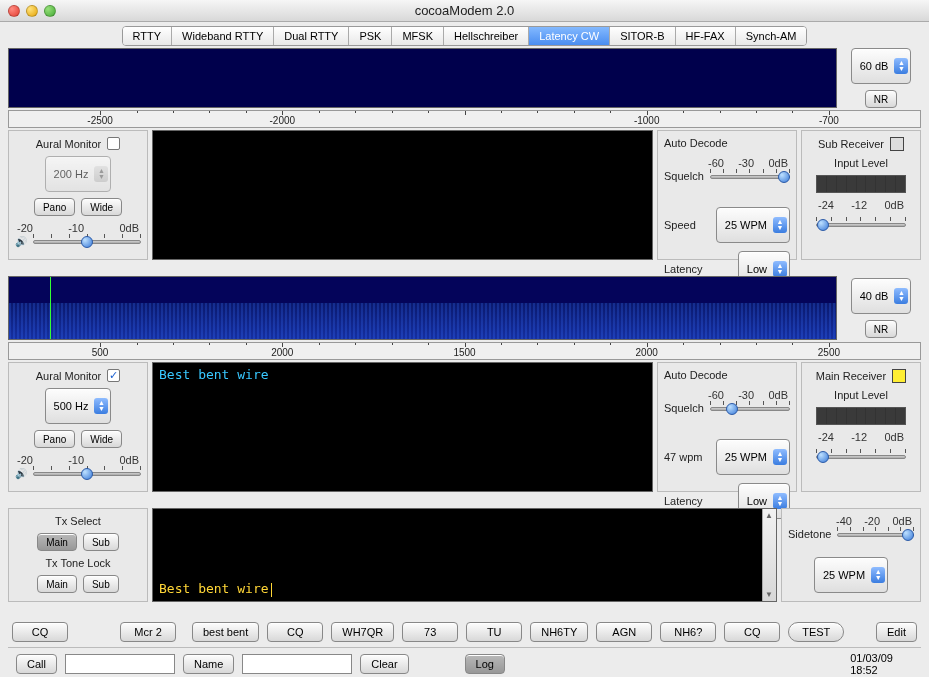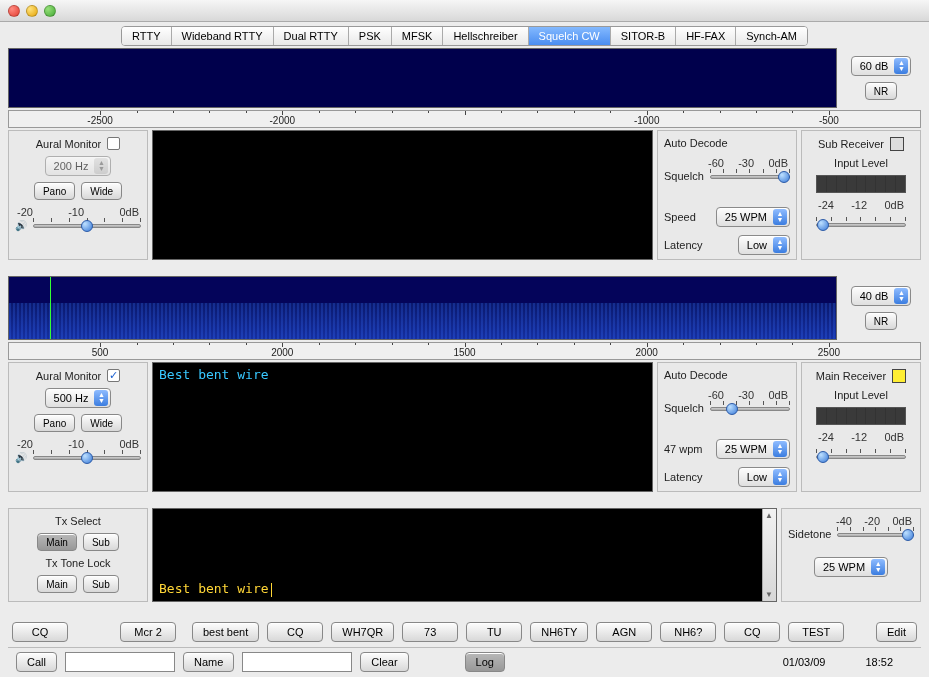--- a/index.html
+++ b/index.html
@@ -21,21 +21,21 @@
 .waterfall { flex: 1; height: 60px; background: #00004c; border: 1px solid #666; }
 .waterfall2 { flex: 1; height: 64px; background: #04045a; border: 1px solid #666; position: relative; overflow: hidden; }
 .noise { position: absolute; left: 0; right: 0; bottom: 0; height: 36px; background:
   repeating-linear-gradient(90deg, rgba(40,80,200,0.35) 0 2px, rgba(10,20,100,0.2) 2px 4px),
   linear-gradient(#0a1a70, #1836b0); }
 .vline { position: absolute; top: 0; bottom: 0; width: 1px; background: #35ff35; }
 .right-mini { width: 80px; display: flex; flex-direction: column; align-items: center; justify-content: center; gap: 6px; }
 .ruler { height: 18px; background: #f0f0f0; border: 1px solid #999; position: relative; margin-bottom: 2px; }
 .ruler .tick { position: absolute; top: 0; width: 1px; height: 4px; background: #444; }
 .ruler .lbl { position: absolute; top: 4px; font-size: 10px; color: #222; transform: translateX(-50%); }
-.aqua-select { display: inline-flex; align-items: center; background: linear-gradient(#fdfdfd, #dfdfdf); border: 1px solid #8a8a8a; border-radius: 4px; padding: 1px 2px 1px 8px; height: 20px; box-shadow: inset 0 1px 0 #fff; }
+.aqua-select { display: inline-flex; align-items: center; background: linear-gradient(#fdfdfd, #dfdfdf); border: 1px solid #8a8a8a; border-radius: 4px; padding: 1px 2px 1px 8px; height: 36px; box-shadow: inset 0 1px 0 #fff; }
 .aqua-select .arrows { margin-left: 6px; width: 14px; height: 16px; background: linear-gradient(#8fbcff, #3b7de0); border-radius: 3px; display: flex; flex-direction: column; align-items: center; justify-content: center; color: #fff; font-size: 7px; line-height: 6px; }
 .aqua-btn { display: inline-flex; align-items: center; justify-content: center; background: linear-gradient(#fdfdfd, #d8d8d8); border: 1px solid #888; border-radius: 4px; padding: 2px 10px; height: 20px; box-shadow: inset 0 1px 0 #fff; }
 .aqua-btn.small { padding: 2px 8px; font-size: 10px; height: 18px; }
 .aqua-btn.dark { background: linear-gradient(#b8b8b8, #989898); }
 .section { display: flex; gap: 4px; margin-bottom: 16px; justify-content: center; }
 .col-left { width: 140px; background: #e9e9e9; border: 1px solid #bbb; padding: 6px; display: flex; flex-direction: column; gap: 6px; align-items: center; }
 .col-mid { flex: 1; background: #000; border: 1px solid #666; position: relative; color: #fff; padding: 4px 6px; }
 .col-decode { width: 140px; background: #e9e9e9; border: 1px solid #bbb; padding: 6px; display: flex; flex-direction: column; gap: 8px; }
 .col-rx { width: 120px; background: #e9e9e9; border: 1px solid #bbb; padding: 6px; display: flex; flex-direction: column; align-items: center; gap: 6px; }
 .row-inline { display: flex; gap: 6px; align-items: center; }
@@ -55,47 +55,48 @@
 .swatch { width: 14px; height: 14px; border: 1px solid #444; }
 .tx-area { height: 94px; }
 .tx-area .col-mid { color: #ffd637; display: flex; flex-direction: column; justify-content: flex-end; }
 .scroll-hint { position: absolute; right: 0; top: 0; bottom: 0; width: 14px; background: linear-gradient(#f2f2f2,#d7d7d7); border-left: 1px solid #aaa; }
 .scroll-hint::before { content: "▲"; position: absolute; top: 2px; left: 2px; font-size: 8px; color: #666; }
 .scroll-hint::after { content: "▼"; position: absolute; bottom: 2px; left: 2px; font-size: 8px; color: #666; }
 .macro-row { display: flex; gap: 10px; padding: 4px 4px; align-items: center; }
 .macro-group { display: flex; gap: 8px; }
 .status { display: flex; align-items: center; gap: 8px; padding: 4px 8px; border-top: 1px solid #bbb; margin-top: 1px; justify-content: center; }
 .text-input { background: #fff; border: 1px solid #888; height: 20px; width: 110px; }
-.status .time { margin-left: auto; display: flex; gap: 40px; padding-right: 20px; }
+.status .time { margin-left: auto; display: flex; padding-right: 20px; flex-direction: column; }
 .speaker-icon { font-size: 10px; color: #555; }
 .divider { height: 1px; background: #bbb; margin: 2px 0 6px; }
 .cursor { display: inline-block; width: 1px; height: 14px; background: #ffd637; vertical-align: middle; margin-left: 2px; }
 .decoded-text { color: #38c8ff; font-family: Monaco, monospace; font-size: 13px; }
 .tx-text { color: #ffd637; font-family: Monaco, monospace; font-size: 13px; }
 </style>
 </head>
 <body>
 
 <div class="titlebar">
   <div class="win-btns">
     <div class="win-btn wb-red"></div>
     <div class="win-btn wb-yel"></div>
     <div class="win-btn wb-grn"></div>
   </div>
+  <div class="title">cocoaModem 2.0</div>
 </div>
 
 <div class="tabs-row">
   <div class="tabs" id="tabs">
       <div class="tab">RTTY</div>
       <div class="tab">Wideband RTTY</div>
       <div class="tab">Dual RTTY</div>
       <div class="tab">PSK</div>
       <div class="tab">MFSK</div>
       <div class="tab">Hellschreiber</div>
-      <div class="tab active">Squelch CW</div>
+      <div class="tab active">Latency CW</div>
       <div class="tab">SITOR-B</div>
       <div class="tab">HF-FAX</div>
       <div class="tab">Synch-AM</div>
     </div>
 </div>
 
 <div class="main">
 
   <div class="panel-row">
     <div class="waterfall"></div>
@@ -126,21 +127,21 @@
       <div class="tick" style="height: 2px; left: 58%;"></div>
       <div class="tick" style="height: 2px; left: 62%;"></div>
       <div class="tick" style="height: 2px; left: 66%;"></div>
       <div class="tick" style="left: 70%;"></div>
       <div class="lbl" style="left: 70%;">-1000</div>
       <div class="tick" style="height: 2px; left: 74%;"></div>
       <div class="tick" style="height: 2px; left: 78%;"></div>
       <div class="tick" style="height: 2px; left: 82%;"></div>
       <div class="tick" style="height: 2px; left: 86%;"></div>
       <div class="tick" style="left: 90%;"></div>
-      <div class="lbl" style="left: 90%;">-500</div>
+      <div class="lbl" style="left: 90%;">-700</div>
     </div>
 
   <div class="section" style="height:130px">
     <div class="col-left">
       <div class="row-inline">
           <span class="label">Aural Monitor</span>
         <span class="checkbox"></span>
         </div>
       <div class="aqua-select" style="opacity:0.6">
           <span>200 Hz</span>
@@ -474,21 +475,21 @@
     <div class="macro-group" id="macros-mid" style="margin-left:6px">
         <div class="aqua-btn" style="min-width: 56px;">best bent</div>
         <div class="aqua-btn" style="min-width: 56px;">CQ</div>
         <div class="aqua-btn" style="min-width: 56px;">WH7QR</div>
         <div class="aqua-btn" style="min-width: 56px;">73</div>
         <div class="aqua-btn" style="min-width: 56px;">TU</div>
         <div class="aqua-btn" style="min-width: 56px;">NH6TY</div>
         <div class="aqua-btn" style="min-width: 56px;">AGN</div>
         <div class="aqua-btn" style="min-width: 56px;">NH6?</div>
         <div class="aqua-btn" style="min-width: 56px;">CQ</div>
-        <div class="aqua-btn" style="min-width: 56px;">TEST</div>
+        <div class="aqua-btn" style="min-width: 56px; border-radius: 10px;">TEST</div>
       </div>
     <div style="flex:1"></div>
     <div class="aqua-btn">Edit</div>
   </div>
 
   <div class="status">
     <div class="aqua-btn">Call</div>
     <div class="text-input"></div>
     <div class="aqua-btn">Name</div>
     <div class="text-input"></div>

